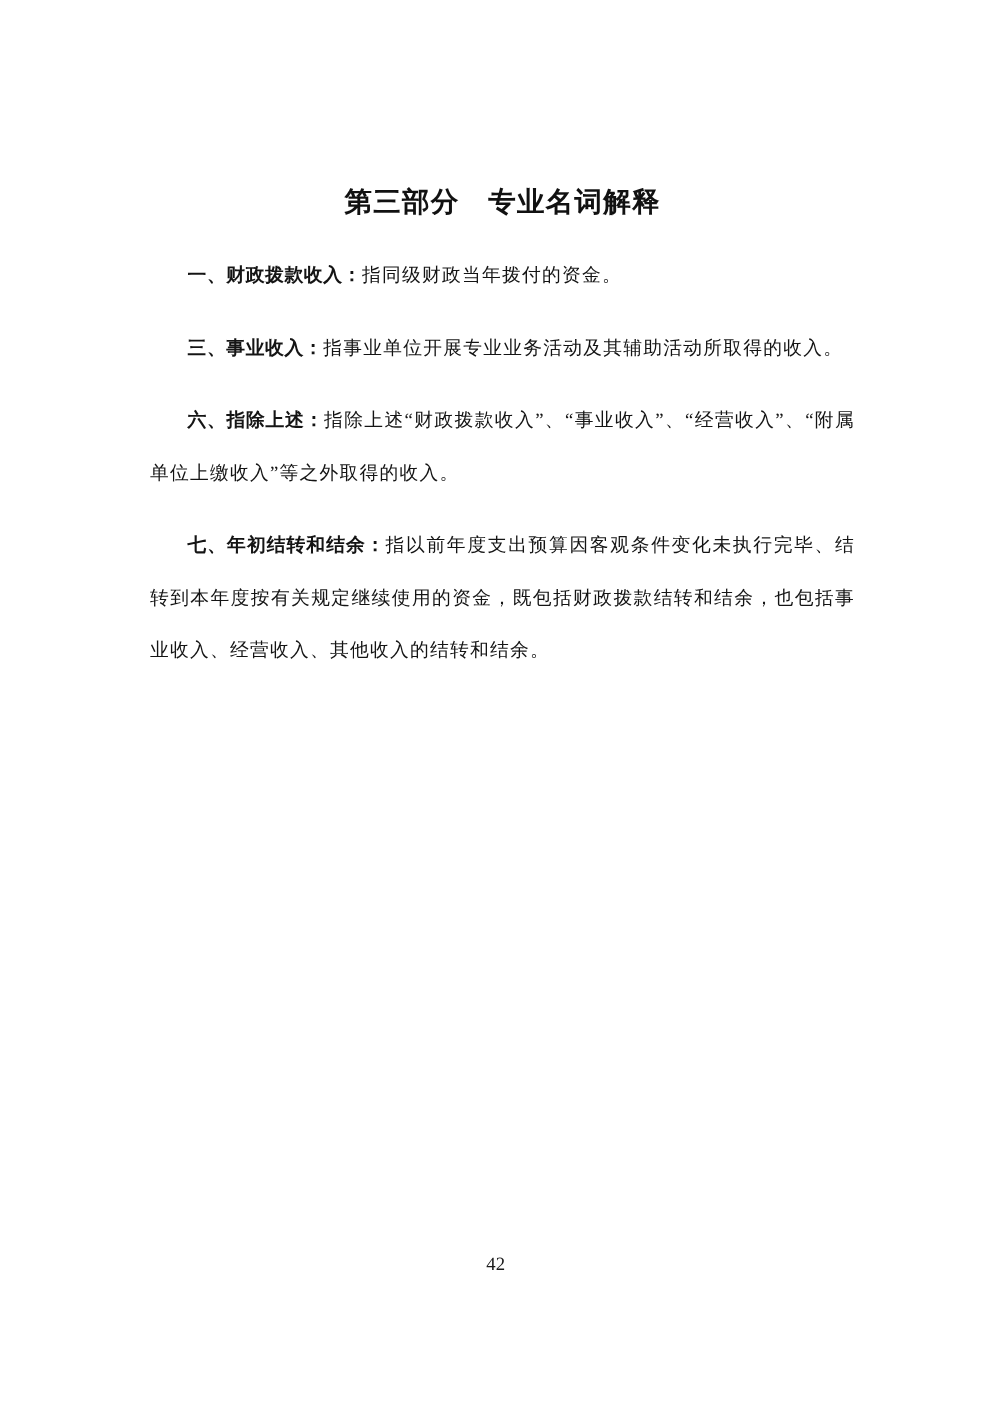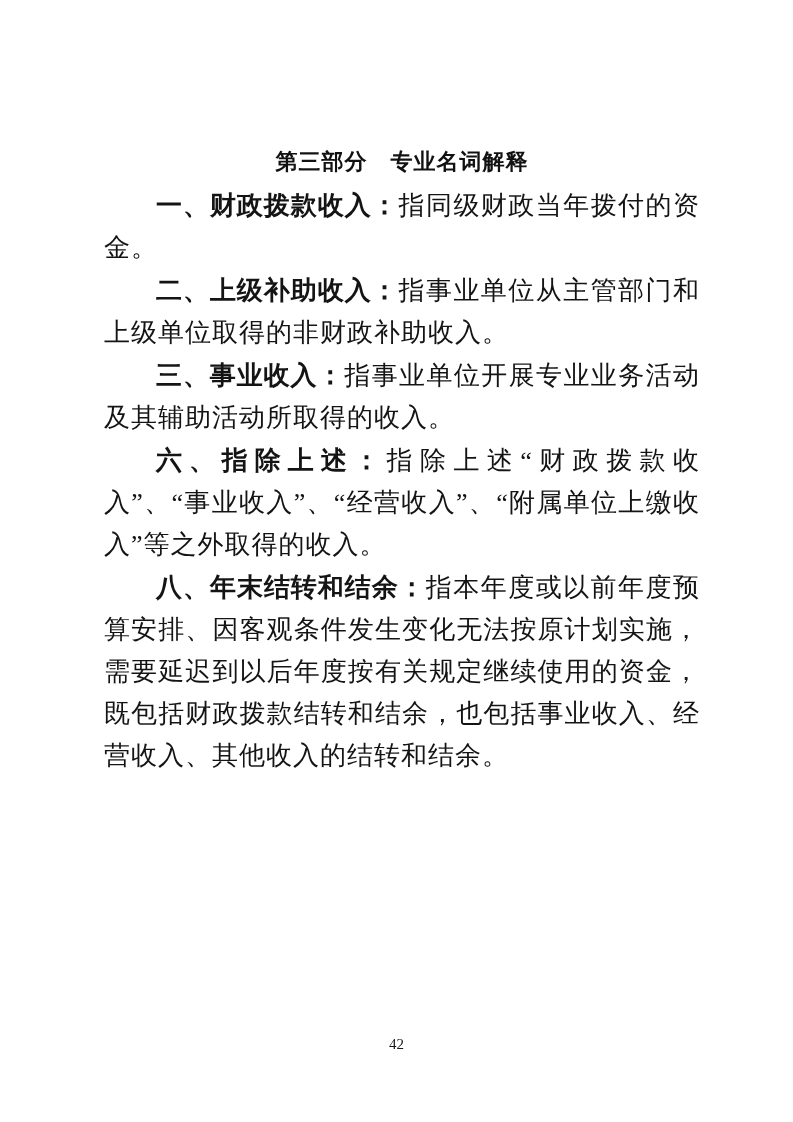--- a/index.html
+++ b/index.html
@@ -23,62 +23,61 @@
     margin: 0;
     text-align: center;
     font-family: "Liberation Sans", sans-serif;
     font-size: 22px;
     font-weight: bold;
     line-height: 44px;
     letter-spacing: 1px;
     color: #111111;
   }
   .para {
-    margin: 0;
-    font-size: 26px;
+    margin: 16px;
+    font-size: 15px;
     line-height: 42px;
     text-align: justify;
     text-justify: inter-ideograph;
     text-indent: 2em;
     letter-spacing: 1px;
   }
   .term {
     font-family: "Liberation Sans", sans-serif;
     font-weight: bold;
     letter-spacing: 0.5px;
   }
   .definition {
     font-family: "Liberation Serif", serif;
   }
   .page-number {
     position: absolute;
     left: 0;
     right: 0;
-    top: 1036px;
+    top: 1004px;
     text-align: center;
     font-size: 15px;
     font-family: "Liberation Serif", serif;
     color: #1a1a1a;
   }
 </style>
 </head>
 <body>
 
 <div class="doc-page">
 
   <h1 class="doc-title">第三部分　专业名词解释</h1>
 
   <p class="para"><span class="term">一、财政拨款收入：</span><span class="definition">指同级财政当年拨付的资金。</span></p>
 
-  <p class="para"><span class="term">二、上级补助收入：</span><span class="definition">指事业单位从主管部门和上级单位取得的非财政补助收入。</span></p>
 
   <p class="para"><span class="term">三、事业收入：</span><span class="definition">指事业单位开展专业业务活动及其辅助活动所取得的收入。</span></p>
 
 
 
   <p class="para"><span class="term">六、指除上述：</span><span class="definition">指除上述“财政拨款收入”、“事业收入”、“经营收入”、“附属单位上缴收入”等之外取得的收入。</span></p>
 
+  <p class="para"><span class="term">七、年初结转和结余：</span><span class="definition">指以前年度支出预算因客观条件变化未执行完毕、结转到本年度按有关规定继续使用的资金，既包括财政拨款结转和结余，也包括事业收入、经营收入、其他收入的结转和结余。</span></p>
 
-  <p class="para"><span class="term">八、年末结转和结余：</span><span class="definition">指本年度或以前年度预算安排、因客观条件发生变化无法按原计划实施，需要延迟到以后年度按有关规定继续使用的资金，既包括财政拨款结转和结余，也包括事业收入、经营收入、其他收入的结转和结余。</span></p>
 
   <div class="page-number">42</div>
 
 </div>
 
 </body></html>

